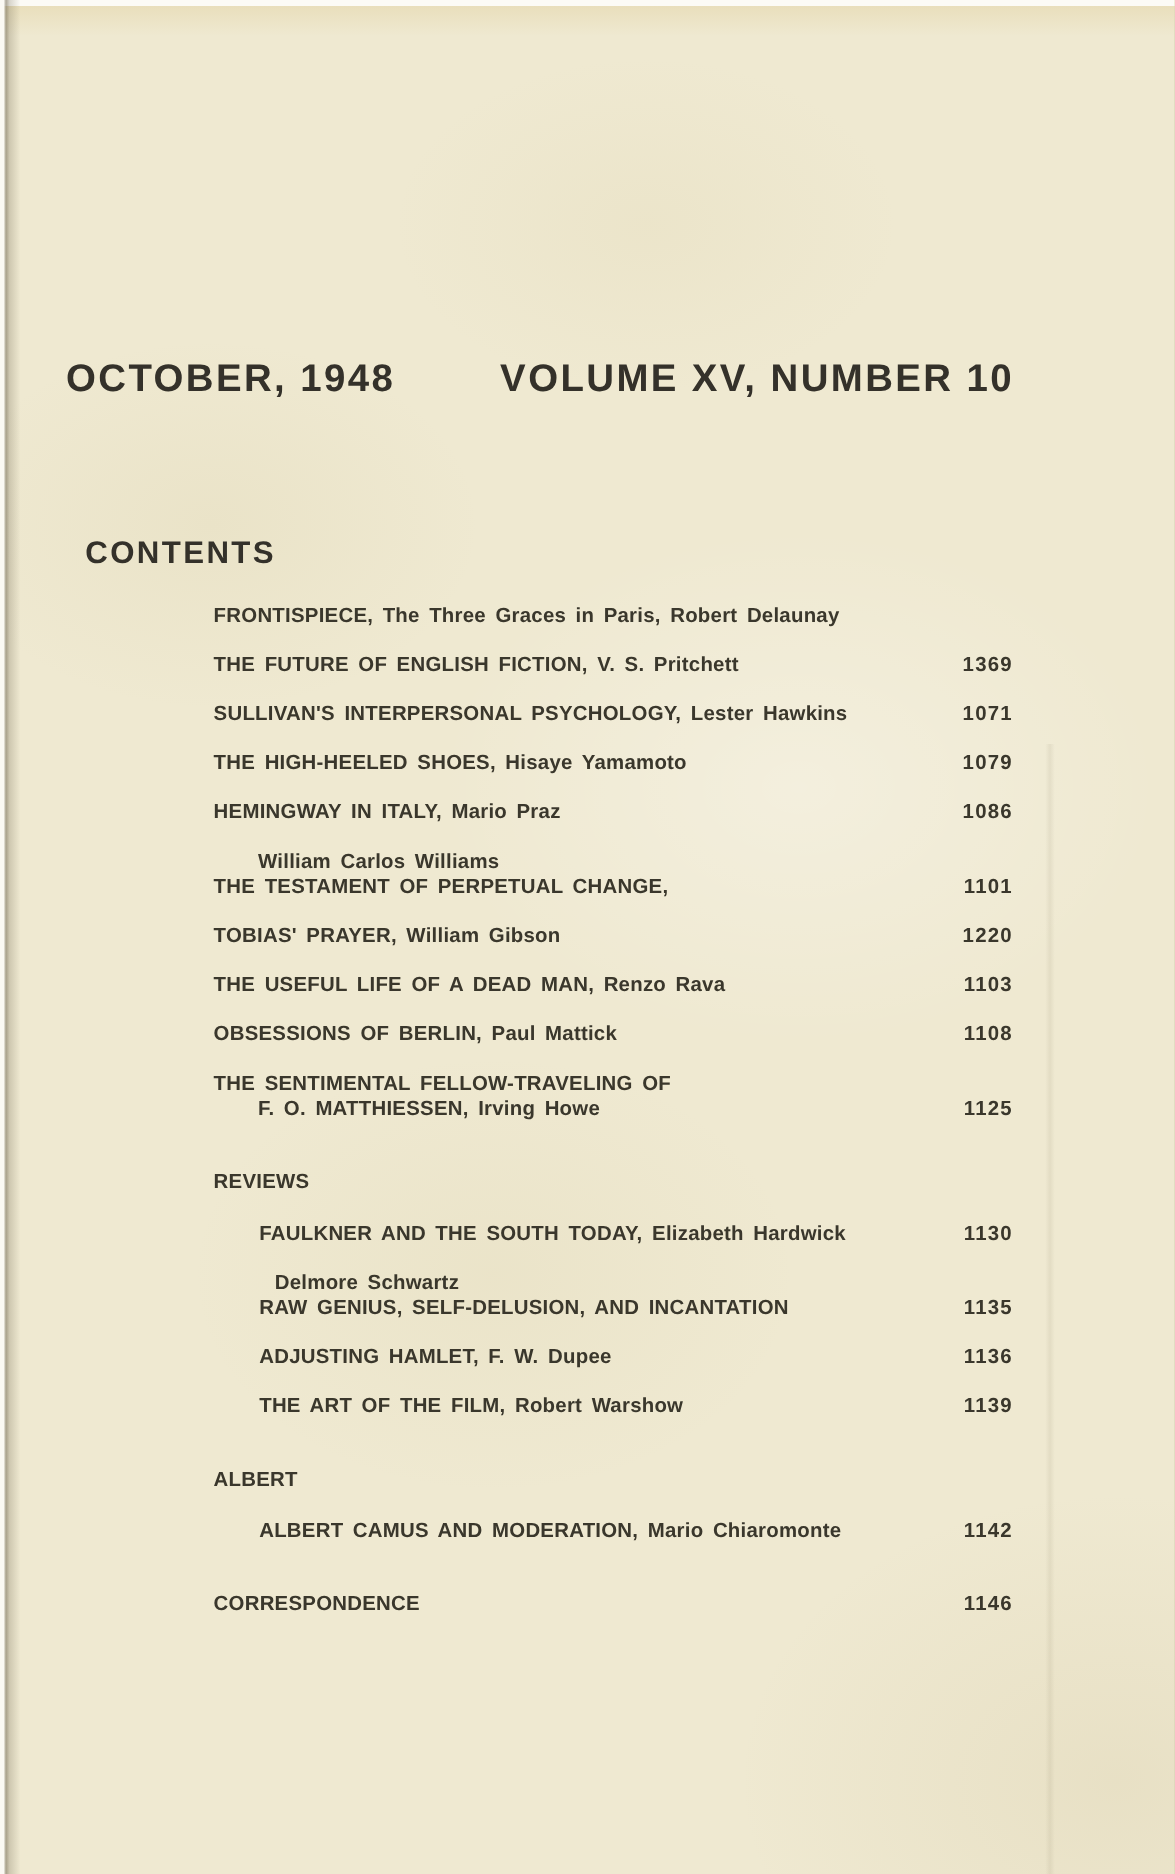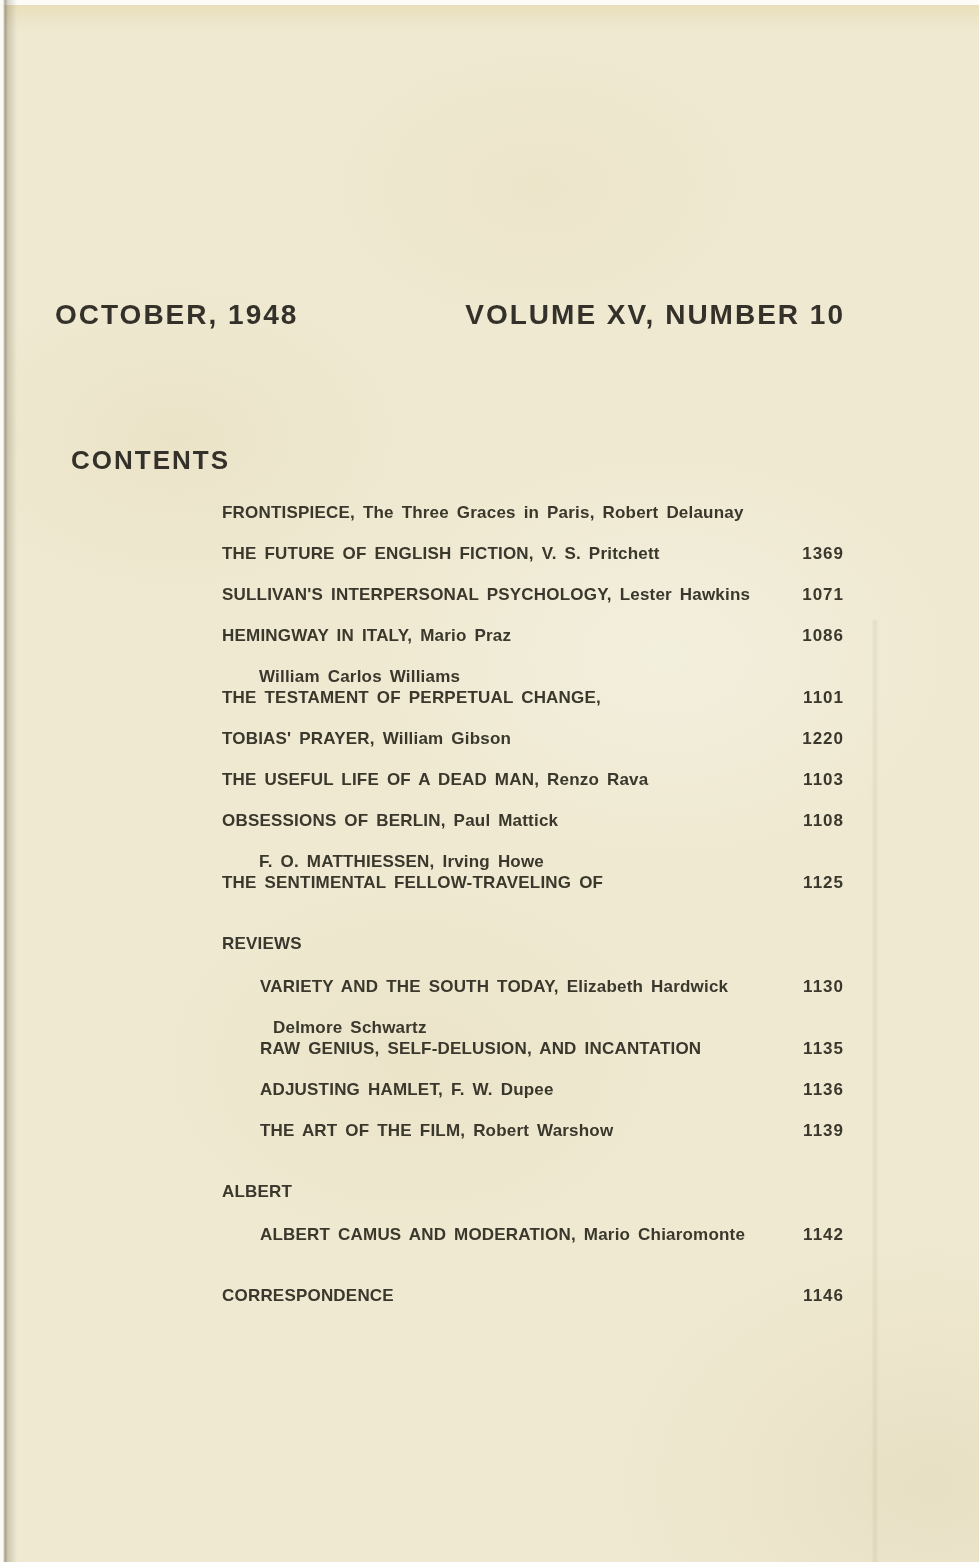--- a/index.html
+++ b/index.html
@@ -29,35 +29,35 @@
       rgba(110,102,80,0.25) 8px,
       rgba(110,102,80,0.0) 17px);
   }
   .crease{
     position:absolute;right:100px;top:620px;bottom:0;width:8px;
     background:linear-gradient(90deg, rgba(0,0,0,0), rgba(120,110,80,0.10) 50%, rgba(0,0,0,0));
   }
   .masthead{
     position:absolute;top:300px;left:55px;right:134px;
     display:flex;justify-content:space-between;
-    font-size:28px;letter-spacing:2px;line-height:30px;
+    font-size:32px;letter-spacing:2px;line-height:30px;
     color:#34312a;
   }
   .contents-title{
     position:absolute;top:430px;left:55px;margin:16px;
     font-size:26px;letter-spacing:2px;line-height:28px;
     color:#34312a;
   }
   .toc{
     position:absolute;top:502px;left:178px;width:666px;
     font-size:17px;
   }
   .toc-row{display:flex;align-items:flex-end;margin-bottom:20px;}
   .toc-lines{flex:1;min-width:0;}
-  .toc-line{line-height:21px;letter-spacing:0.2px;word-spacing:3px;white-space:nowrap;margin-left:44px;}
+  .toc-line{line-height:21px;letter-spacing:0.2px;word-spacing:3px;white-space:nowrap;}
   .toc-line .caps{color:#3a372c;}
   .toc-line .rest{color:#3a372c;}
   .toc-line.cont{padding-left:37px;}
   .sub .toc-line{padding-left:38px;}
   .sub .toc-line.cont{padding-left:51px;}
   .toc-page{width:60px;text-align:right;line-height:21px;letter-spacing:1px;color:#3a372c;}
   .header-row{margin-top:40px;margin-bottom:22px;}
 </style>
 </head>
 <body>
@@ -88,20 +88,26 @@
         <div class="toc-page">1369</div>
       </div>
       <div class="toc-row">
         <div class="toc-lines">
           <div class="toc-line"><span class="caps">SULLIVAN'S INTERPERSONAL PSYCHOLOGY,</span> <span class="rest">Lester Hawkins</span></div>
         </div>
         <div class="toc-page">1071</div>
       </div>
       <div class="toc-row">
         <div class="toc-lines">
+          <div class="toc-line"><span class="caps">THE HIGH-HEELED SHOES,</span> <span class="rest">Hisaye Yamamoto</span></div>
+        </div>
+        <div class="toc-page">1079</div>
+      </div>
+      <div class="toc-row">
+        <div class="toc-lines">
           <div class="toc-line"><span class="caps">HEMINGWAY IN ITALY,</span> <span class="rest">Mario Praz</span></div>
         </div>
         <div class="toc-page">1086</div>
       </div>
       <div class="toc-row">
         <div class="toc-lines">
           <div class="toc-line cont"><span class="rest">William Carlos Williams</span></div>
           <div class="toc-line"><span class="caps">THE TESTAMENT OF PERPETUAL CHANGE,</span></div>
         </div>
         <div class="toc-page">1101</div>
@@ -119,34 +125,34 @@
         <div class="toc-page">1103</div>
       </div>
       <div class="toc-row">
         <div class="toc-lines">
           <div class="toc-line"><span class="caps">OBSESSIONS OF BERLIN,</span> <span class="rest">Paul Mattick</span></div>
         </div>
         <div class="toc-page">1108</div>
       </div>
       <div class="toc-row">
         <div class="toc-lines">
+          <div class="toc-line"><span class="caps">THE SENTIMENTAL FELLOW-TRAVELING OF</span></div>
           <div class="toc-line cont"><span class="caps">F. O. MATTHIESSEN,</span> <span class="rest">Irving Howe</span></div>
-          <div class="toc-line"><span class="caps">THE SENTIMENTAL FELLOW-TRAVELING OF</span></div>
         </div>
         <div class="toc-page">1125</div>
       </div>
       <div class="toc-row header-row">
         <div class="toc-lines">
           <div class="toc-line"><span class="caps">REVIEWS</span></div>
         </div>
         <div class="toc-page"></div>
       </div>
       <div class="toc-row sub">
         <div class="toc-lines">
-          <div class="toc-line"><span class="caps">VARIETY AND THE SOUTH TODAY,</span> <span class="rest">Elizabeth Hardwick</span></div>
+          <div class="toc-line"><span class="caps">FAULKNER AND THE SOUTH TODAY,</span> <span class="rest">Elizabeth Hardwick</span></div>
         </div>
         <div class="toc-page">1130</div>
       </div>
       <div class="toc-row sub">
         <div class="toc-lines">
           <div class="toc-line cont"><span class="rest">Delmore Schwartz</span></div>
           <div class="toc-line"><span class="caps">RAW GENIUS, SELF-DELUSION, AND INCANTATION</span></div>
         </div>
         <div class="toc-page">1135</div>
       </div>

